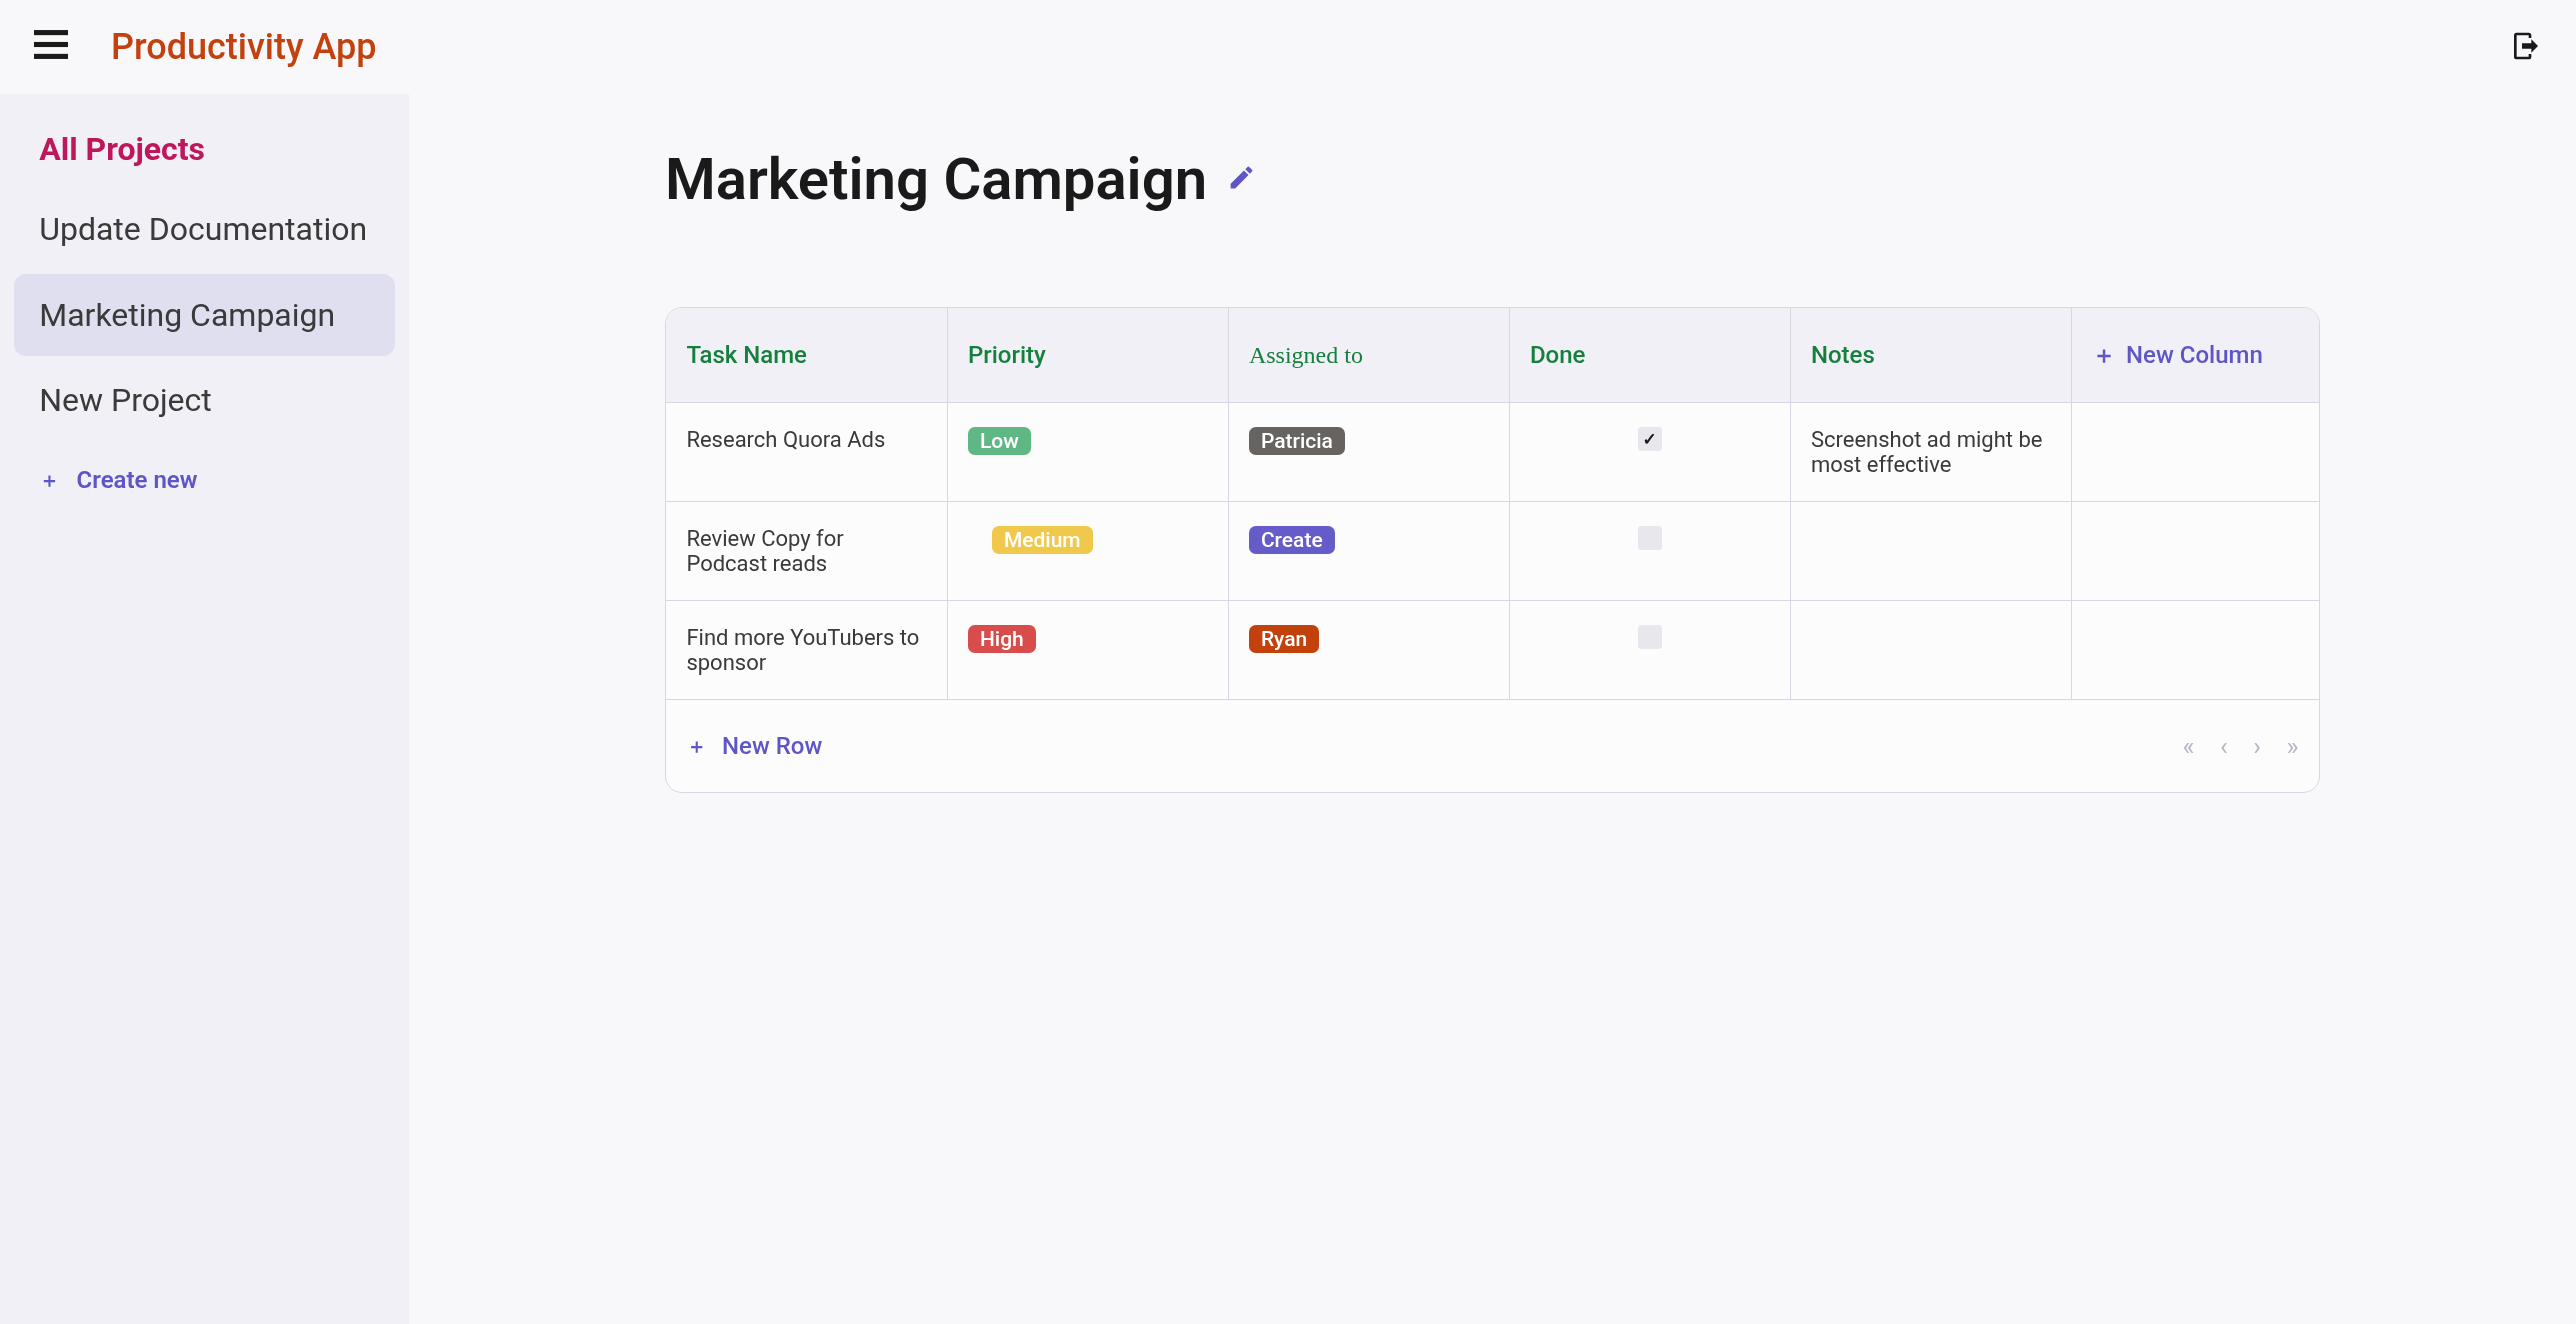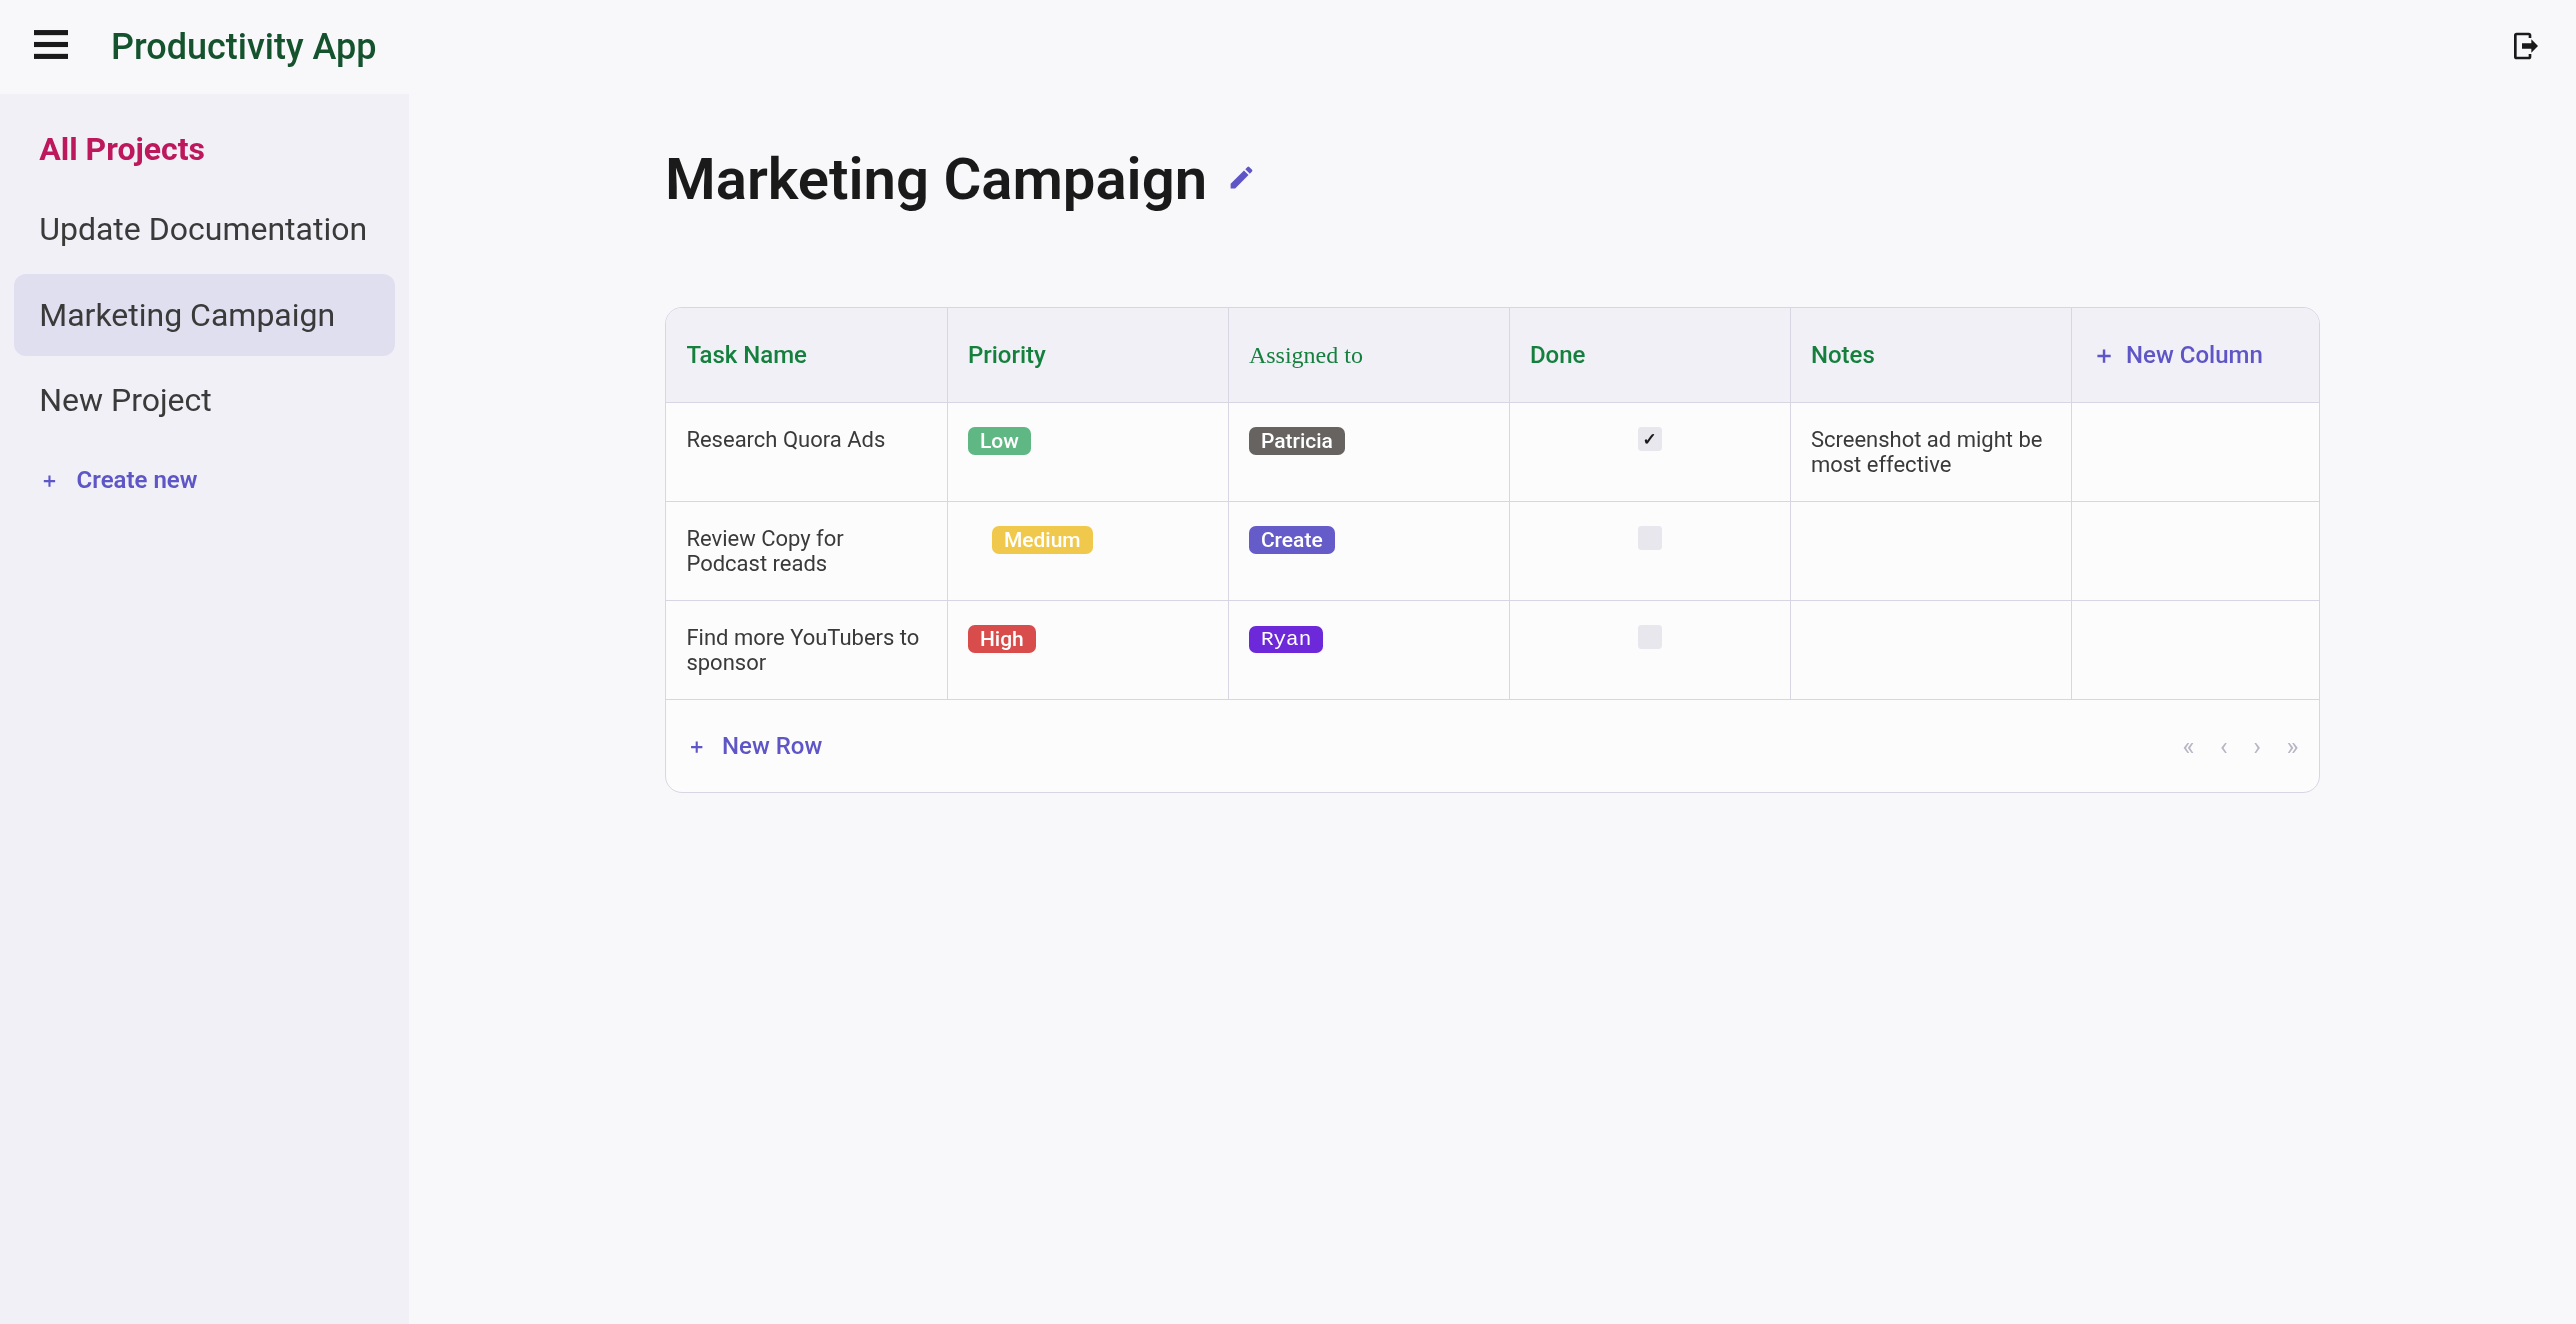--- a/index.html
+++ b/index.html
@@ -33,21 +33,21 @@
     
     .menu-icon {
       font-size: 34px;
       cursor: pointer;
       color: #1a1a1a;
     }
     
     .app-title {
       font-size: 36px;
       font-weight: 500;
-      color: #14532d;
+      color: #c2410c;
     }
     
     .logout-icon {
       cursor: pointer;
       color: #1a1a1a;
     }
     
     .layout {
       display: flex;
       height: calc(100% - 94px);
@@ -188,21 +188,21 @@
       font-size: 21px;
       font-weight: 500;
       color: #fff;
     }
     
     .badge-low { background: #5fb884; }
     .badge-medium { background: #f0c94c; margin-left: 24px; }
     .badge-high { background: #d94c4c; }
     .badge-patricia { background: #676361; }
     .badge-brooke { background: #655bc9; }
-    .badge-ryan { background: #6d28d9; font-family: Liberation Mono, monospace; }
+    .badge-ryan { background: #c2410c; }
     
     .done-cell {
       text-align: center;
     }
     
     .checkbox {
       display: inline-block;
       width: 24px;
       height: 24px;
       background: #e8e7ee;

